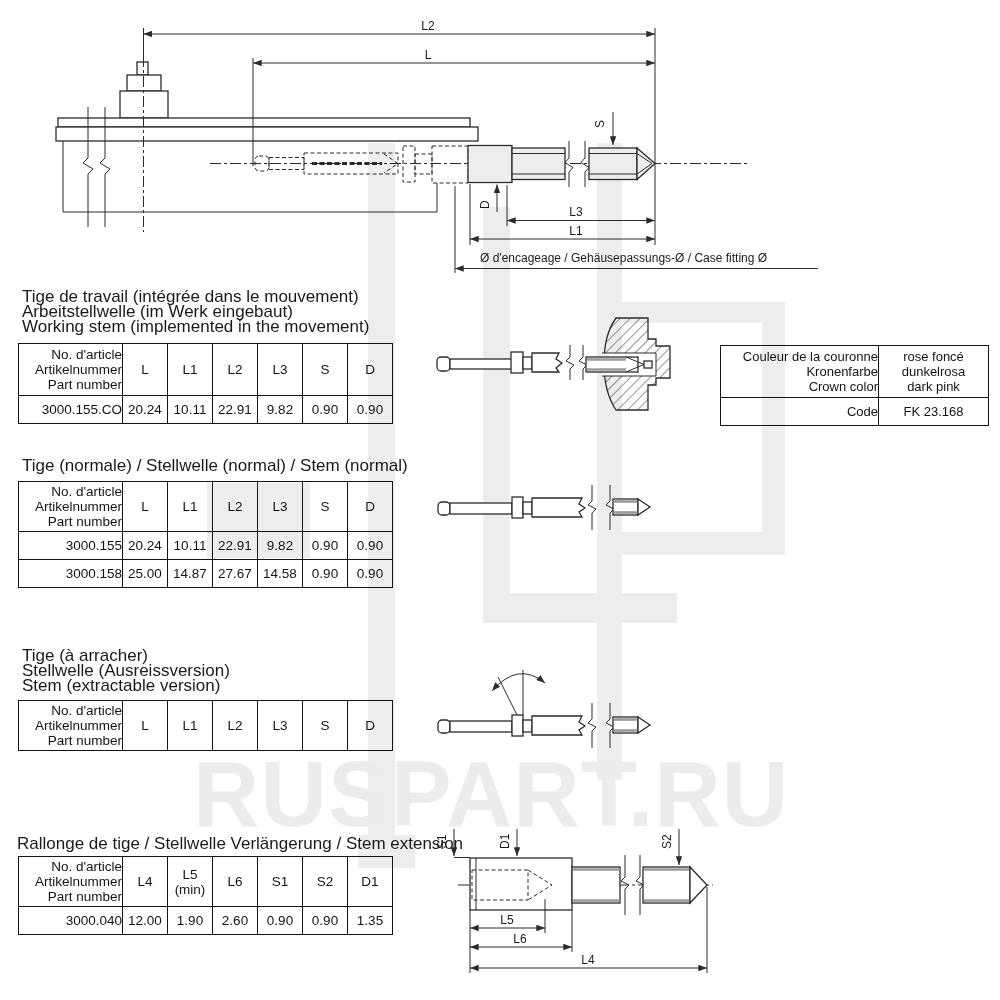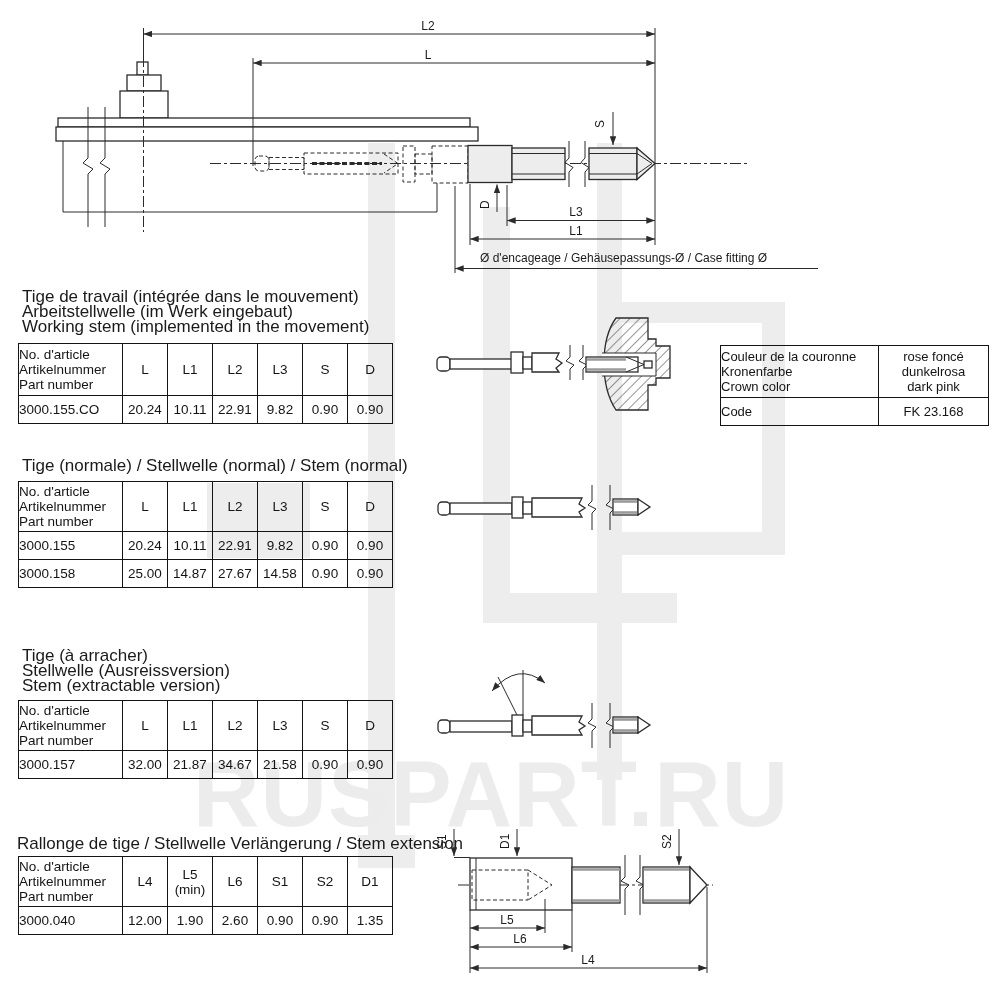--- a/index.html
+++ b/index.html
@@ -5,21 +5,21 @@
   html,body{margin:0;padding:0;background:#fff;}
   .page{position:relative;width:1000px;height:1000px;background:#ffffff;overflow:hidden;
         font-family:"Liberation Sans","DejaVu Sans",sans-serif;color:#1a1a1a;}
   .wm{position:absolute;background:#ededed;}
   .wm-text{position:absolute;left:193px;top:748px;font-size:92px;font-weight:bold;
            color:#ececec;line-height:1;letter-spacing:1px;white-space:nowrap;}
   .sec-title{position:absolute;font-size:17px;line-height:15.2px;white-space:nowrap;}
   table.dt{position:absolute;border-collapse:collapse;table-layout:fixed;font-size:13.5px;color:#141414;}
   table.dt td{border:1.6px solid #141414;text-align:center;vertical-align:middle;padding:0;
               line-height:15px;background:transparent;}
-  table.dt td.part{text-align:left;white-space:nowrap;}
+  table.dt td.part{text-align:right;white-space:nowrap;}
   table.dt tr.hd{height:50px;}
   table.dt tr.hd2{height:52px;}
   table.dt tr.dr{height:28px;}
   table.crown{font-size:13px;}
   svg.draw{position:absolute;overflow:visible;}
   svg text{font-family:"Liberation Sans","DejaVu Sans",sans-serif;font-size:12px;fill:#1a1a1a;}
   .thin{stroke:#2b2b2b;stroke-width:1;fill:none;}
   .obj{stroke:#2b2b2b;stroke-width:1.3;fill:#ffffff;}
   .objg{stroke:#2b2b2b;stroke-width:1.3;fill:#ededed;}
   .dash{stroke-dasharray:4 2.5;}
@@ -298,29 +298,20 @@
             <div>Artikelnummer</div>
             <div>Part number</div>
       </td>
       <td>L</td>
       <td>L1</td>
       <td>L2</td>
       <td>L3</td>
       <td>S</td>
       <td>D</td>
     </tr>
-    <tr class="dr">
-      <td class="part">3000.157</td>
-      <td>32.00</td>
-      <td>21.87</td>
-      <td>34.67</td>
-      <td>21.58</td>
-      <td>0.90</td>
-      <td>0.90</td>
-    </tr>
   </tbody>
     </table>
 
   <svg class="draw" style="left:420px;top:655px" width="290" height="125" viewBox="0 0 290 125">
     <defs>
       <marker id="a2" viewBox="0 0 8 6" refX="8" refY="3" markerWidth="9" markerHeight="6.5" orient="auto-start-reverse">
         <path d="M0,0 L8,3 L0,6 Z" fill="#2b2b2b"></path>
       </marker>
     </defs>
     <g>

